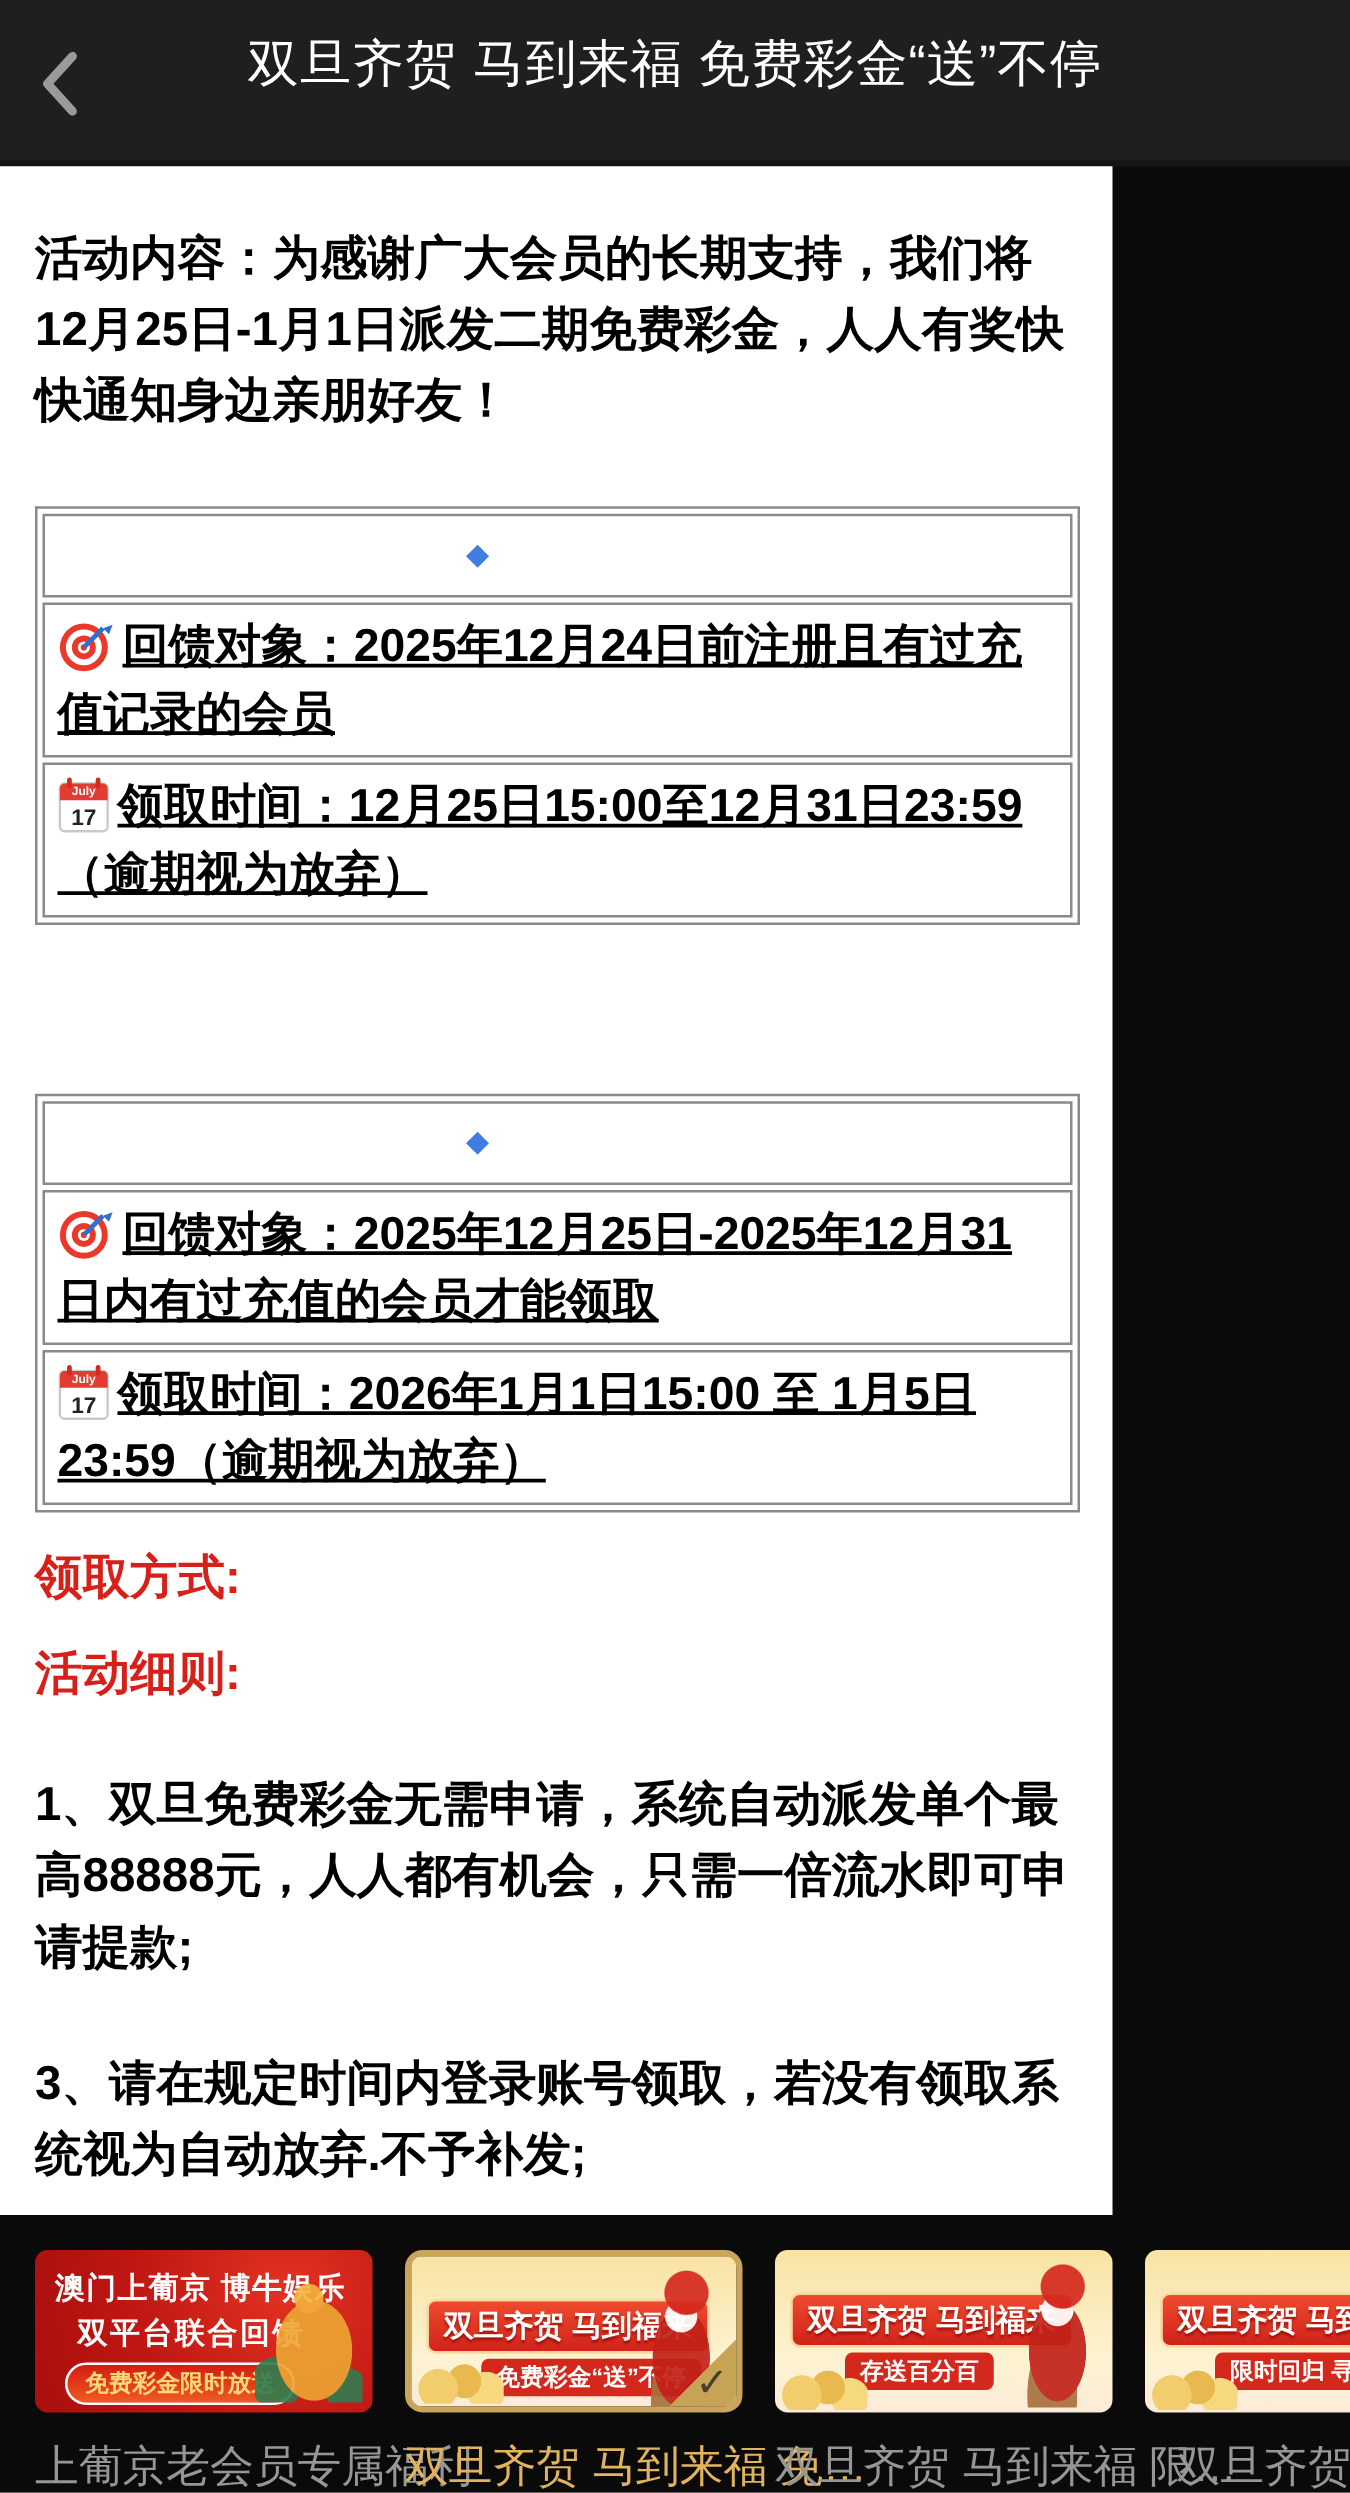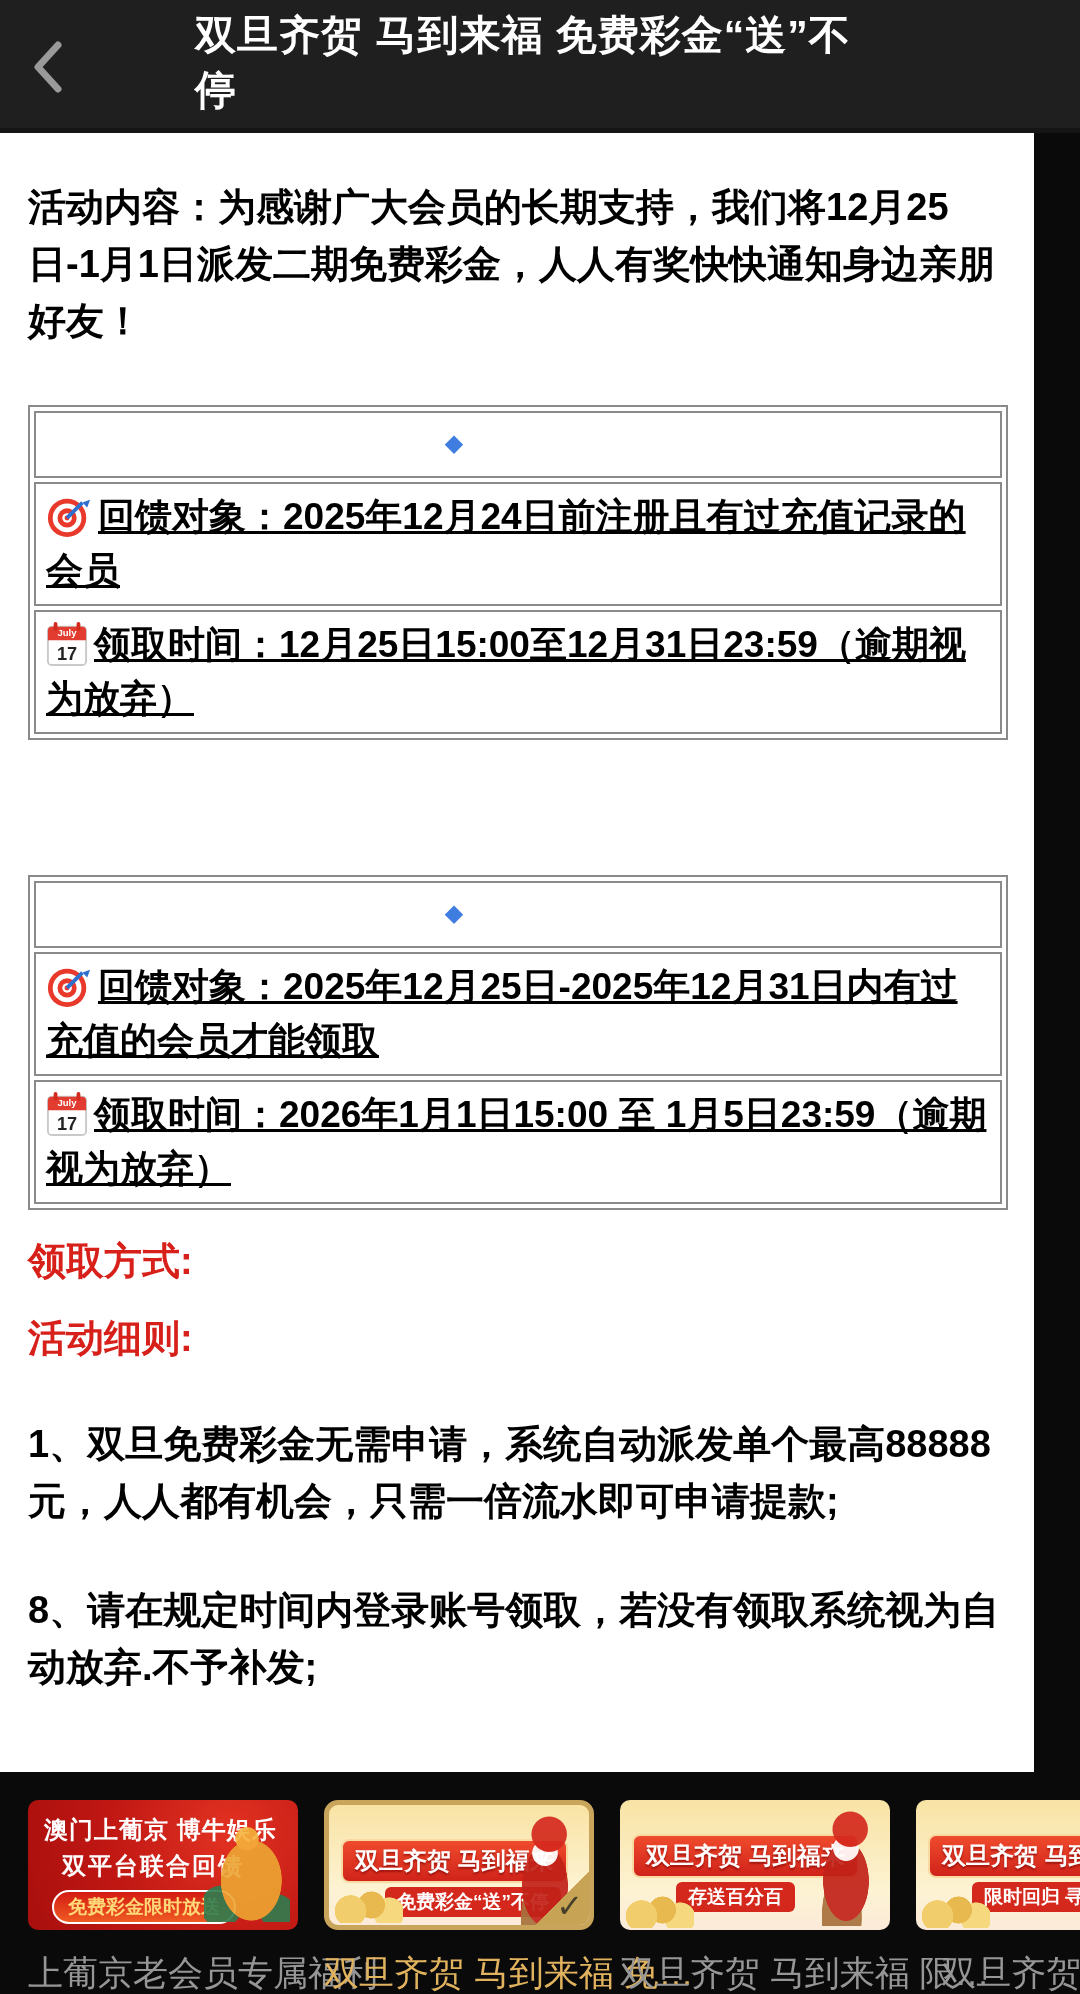--- a/index.html
+++ b/index.html
@@ -14,29 +14,29 @@
   
   .appbar {
     position:absolute; top:0; left:0; width:1080px; height:133px;
     background:#1f1f1f; border-bottom:5px solid #151515;
   }
   .back-btn {
     position:absolute; left:22px; top:36px; width:52px; height:62px;
     display:flex; align-items:center; justify-content:center; cursor:pointer;
   }
   .appbar-title {
-    position:absolute; left:50%; top:8px; transform:translateX(-50%);
-    width:690px; text-align:left;
-    color:#fff; font-size:41px; font-weight:700; line-height:55px;
+    position:absolute; left:50%; top:24px; transform:translateX(-50%);
+    width:690px; text-align:center;
+    color:#fff; font-size:41px; font-weight:400; line-height:55px;
     letter-spacing:1px;
   }
 
   
   .content {
-    position:absolute; top:133px; left:0; width:1034px; height:1639px;
+    position:absolute; top:133px; left:0; width:890px; height:1639px;
     background:#ffffff; padding:46px 26px 0 28px; overflow:hidden;
   }
   .intro {
     font-size:38px; font-weight:700; color:#000; line-height:57px;
   }
 
   table.period {
     width:100%; border-collapse:separate; border-spacing:4px;
     border:2px solid #8a8a8a; background:#fff;
   }
@@ -223,21 +223,21 @@
         </svg><span>领取时间：2026年1月1日15:00 至 1月5日23:59（逾期视为放弃）</span>
       </td>
     </tr>
   </tbody>
     </table>
 
   <p class="red-head">领取方式:</p>
 
   <p class="red-head rules-head">活动细则:</p>
   <p class="rule">1、双旦免费彩金无需申请，系统自动派发单个最高88888元，人人都有机会，只需一倍流水即可申请提款;</p>
-  <p class="rule">8、请在规定时间内登录账号领取，若没有领取系统视为自动放弃.不予补发;</p>
+  <p class="rule">3、请在规定时间内登录账号领取，若没有领取系统视为自动放弃.不予补发;</p>
 
 </div>
 
 <div class="carousel">
 
   <div class="card">
     <div class="thumb banner-red">
       <div class="br-line1">澳门上葡京 博牛娱乐</div>
       <div class="br-line2">双平台联合回馈</div>
       <div class="br-pill">免费彩金限时放送</div>

